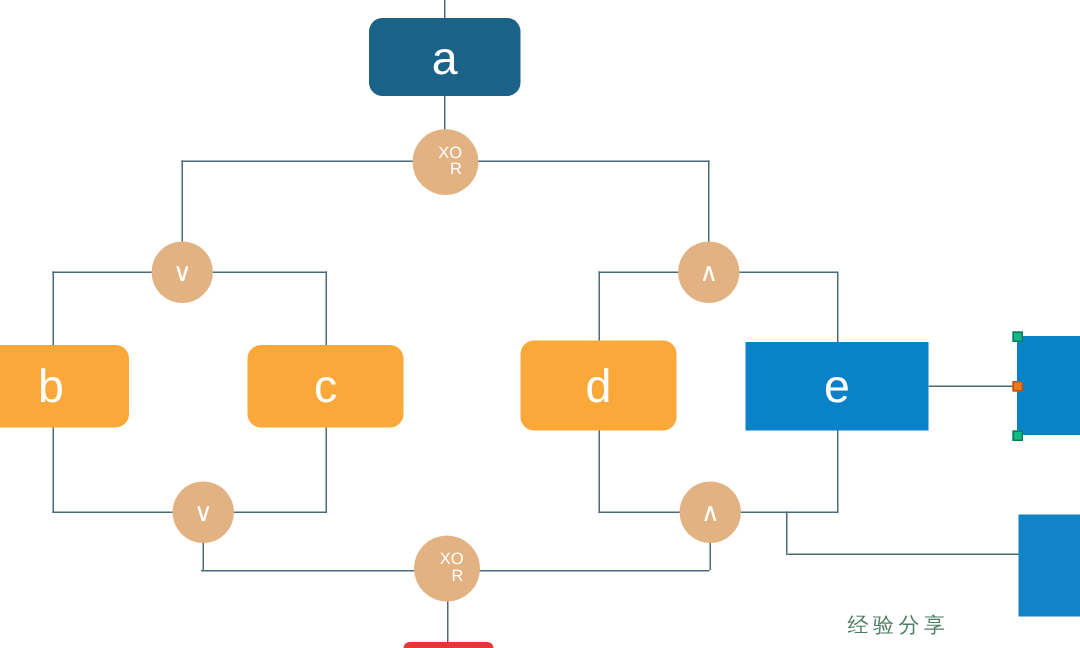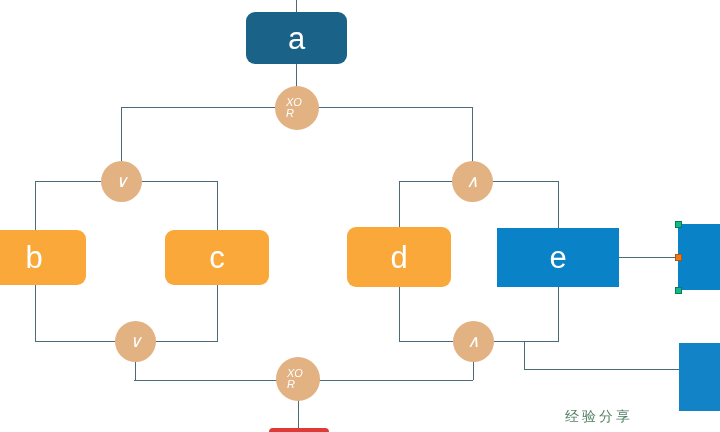--- a/index.html
+++ b/index.html
@@ -60,25 +60,24 @@
 
   
   .op {
     position: absolute;
     border-radius: 50%;
     background: #e2b283;
     color: #ffffff;
     display: flex;
     align-items: center;
     justify-content: center;
-    text-align: left;
+    text-align: right;
     font-size: 13px;
     line-height: 11px;
     box-sizing: border-box;
-    font-style: italic;
   }
   .op.small-text {
     font-size: 11px;
     line-height: 11px;
     width: 44px;
     padding: 0 11px;
     word-break: break-all;
     overflow: hidden;
   }
   .op .op-glyph {

